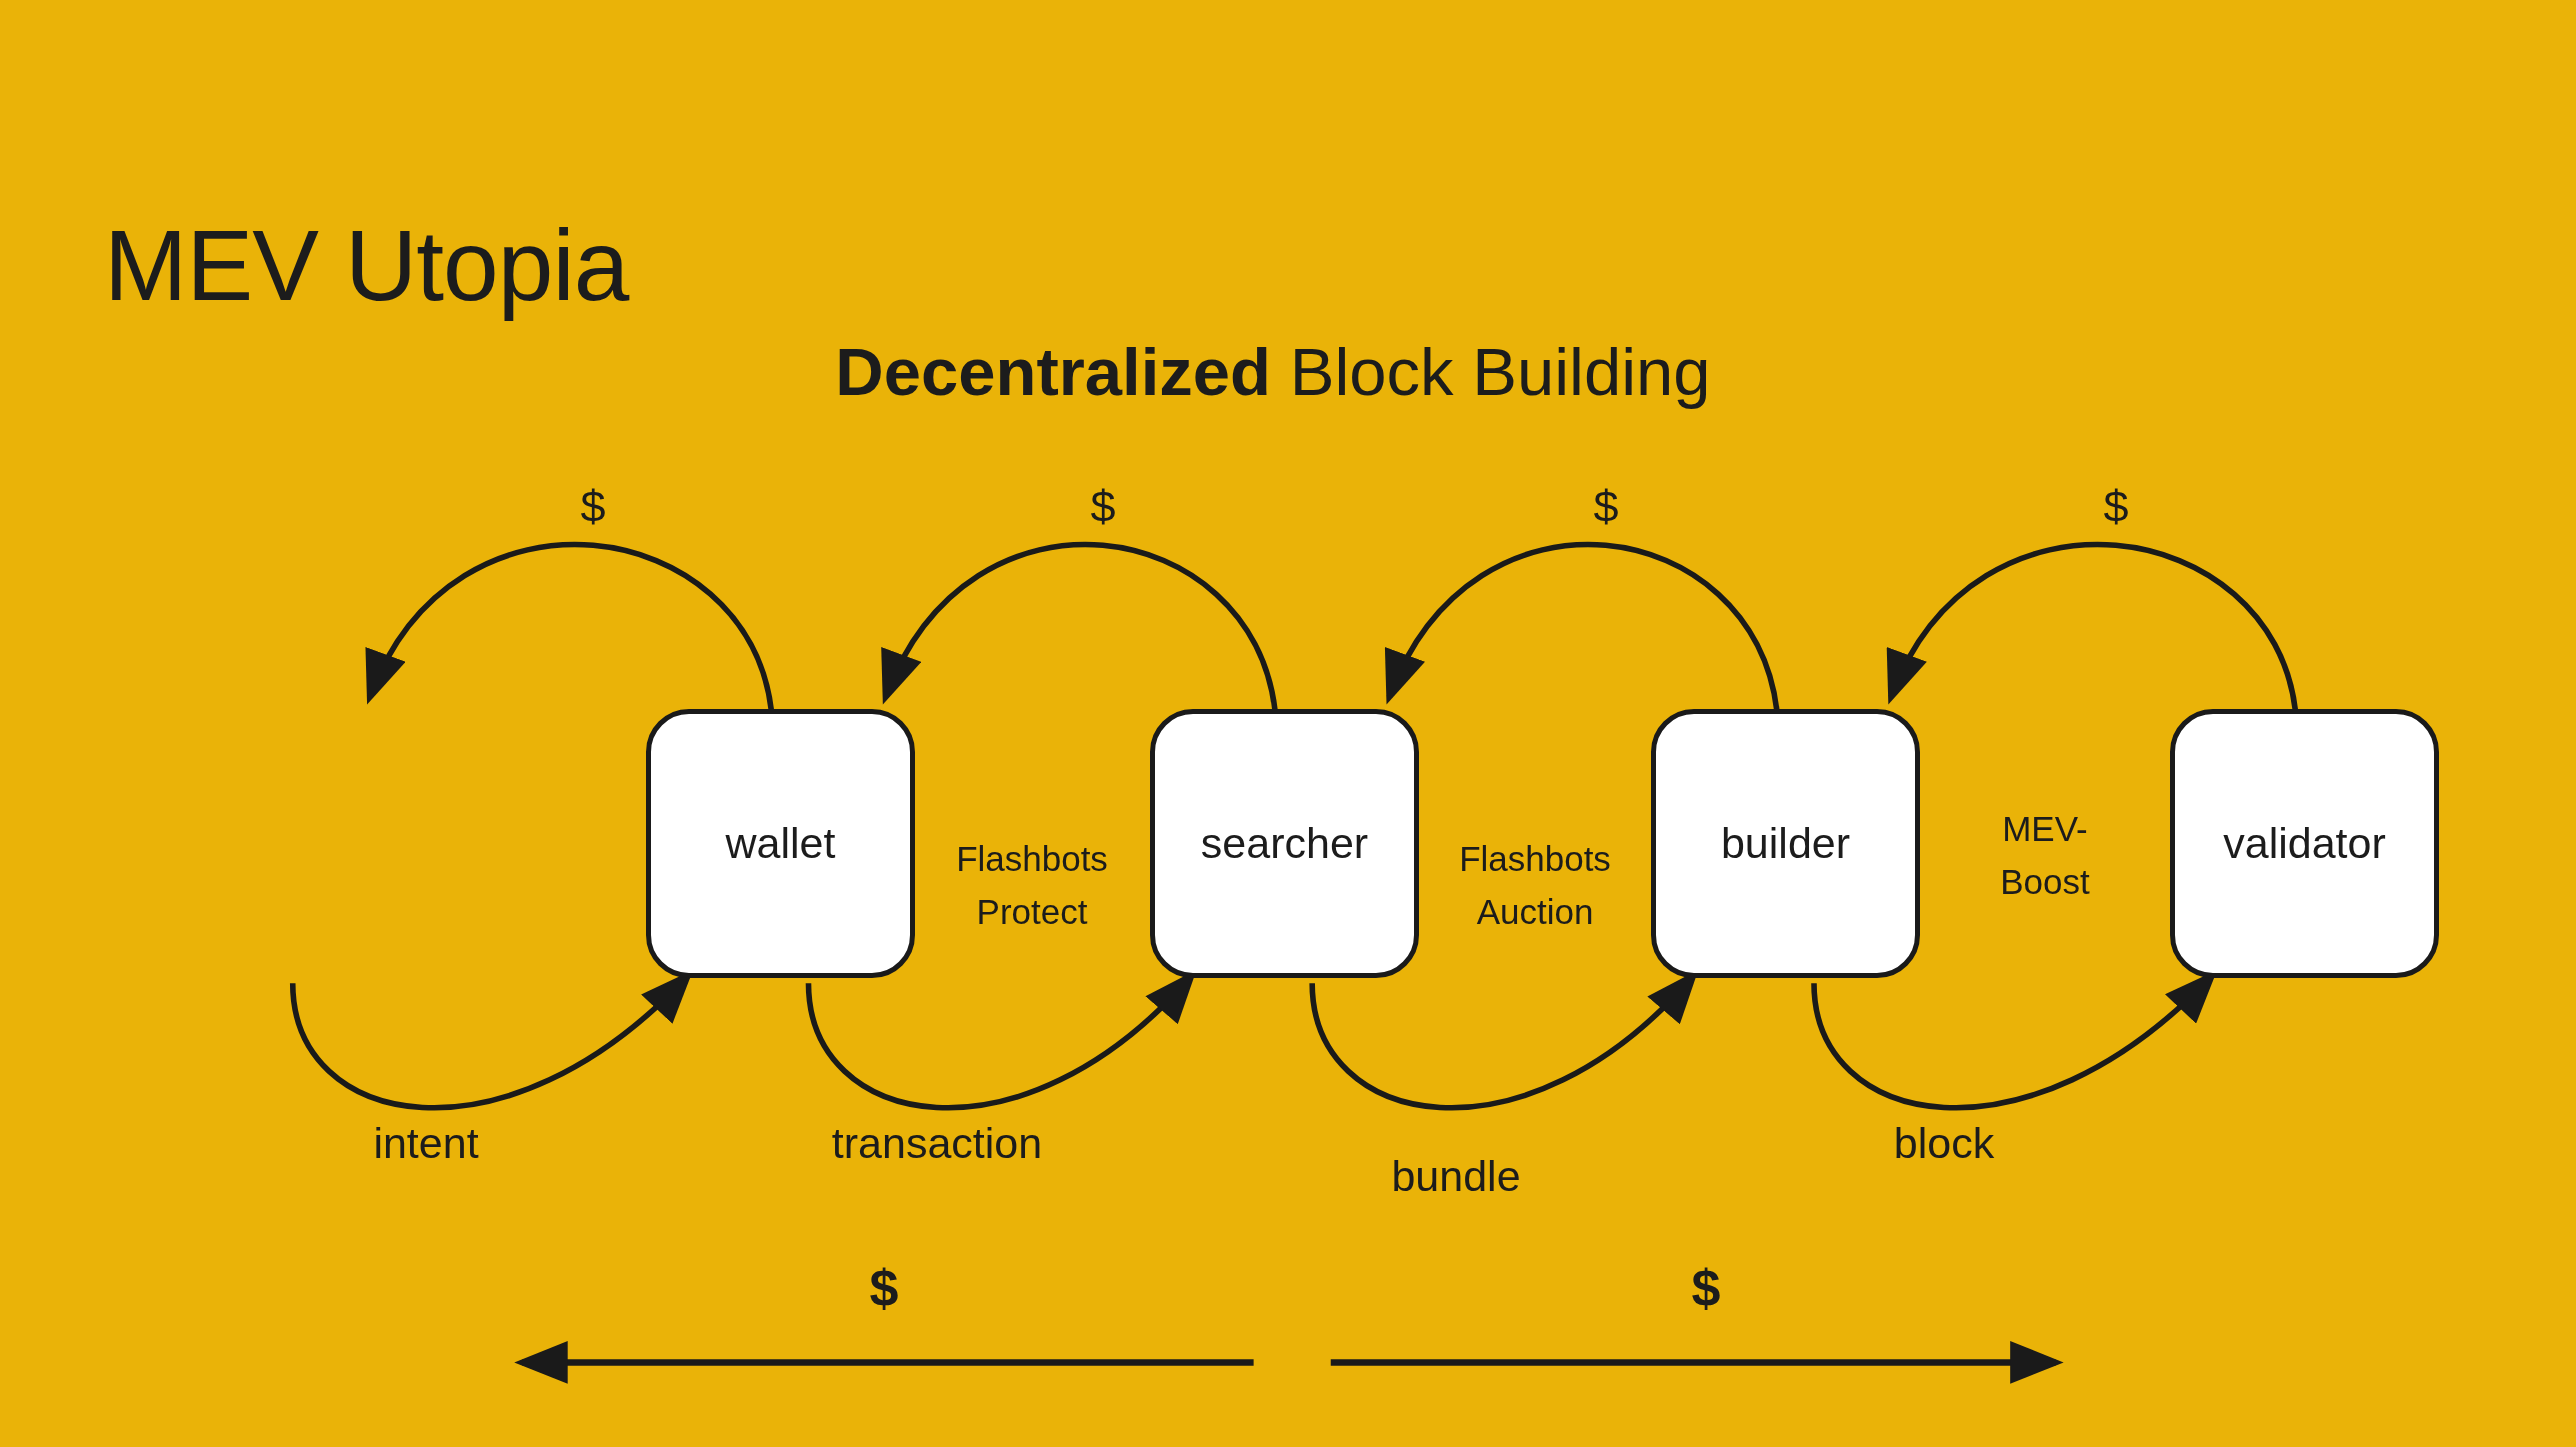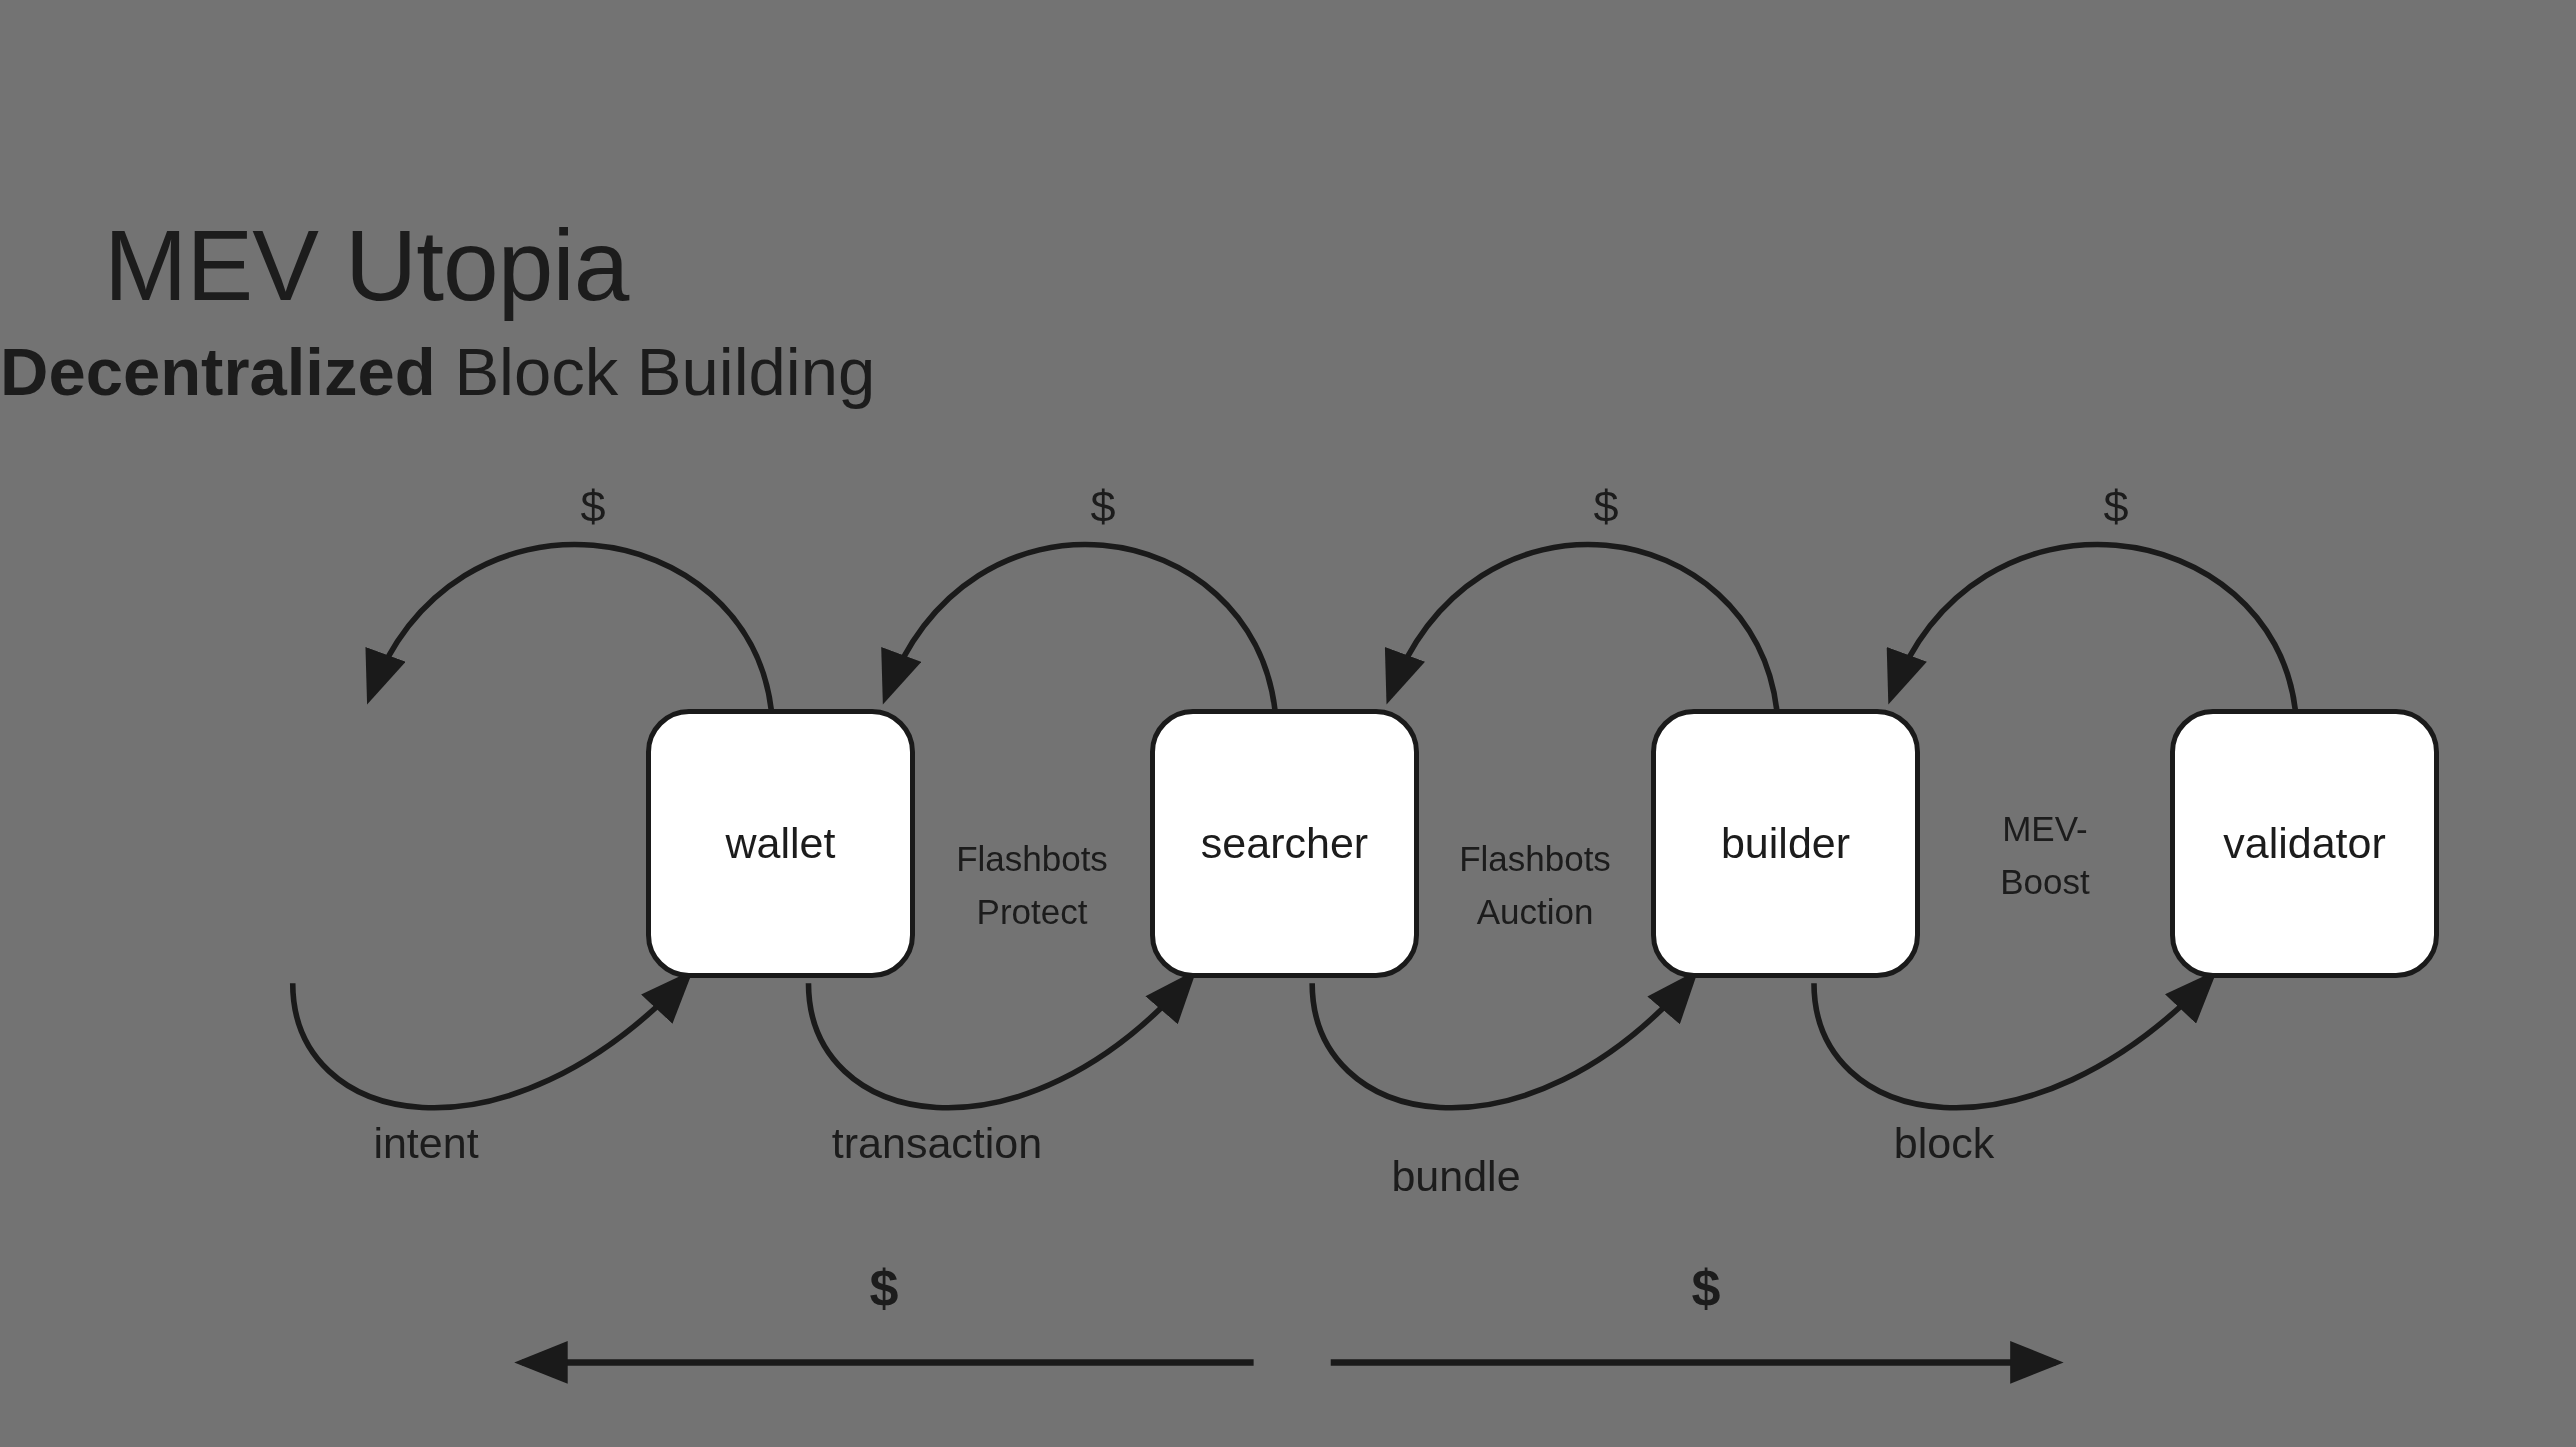--- a/index.html
+++ b/index.html
@@ -4,41 +4,41 @@
 <style>
   html, body {
     margin: 0;
     padding: 0;
     background: #ffffff;
   }
   .canvas {
     position: relative;
     width: 2576px;
     height: 1448px;
-    background: #737373;
+    background: #eab308;
     overflow: hidden;
     font-family: "Liberation Sans", sans-serif;
     color: #1c1c1c;
   }
   .page-title {
     position: absolute;
     left: 104px;
     top: 141px;
     font-size: 100px;
     font-weight: 400;
     letter-spacing: -0.9px;
     color: #1c1c1c;
     white-space: nowrap;
   }
   .subtitle {
     position: absolute;
     left: 0;
     top: 333px;
     width: 2546px;
-    text-align: left;
+    text-align: center;
     font-size: 67px;
     font-weight: 400;
     color: #1c1c1c;
     white-space: nowrap;
   }
   .subtitle .emph { font-weight: 700; }
   .subtitle .rest { margin-left: 0.28em; }
 
   svg.wires {
     position: absolute;

